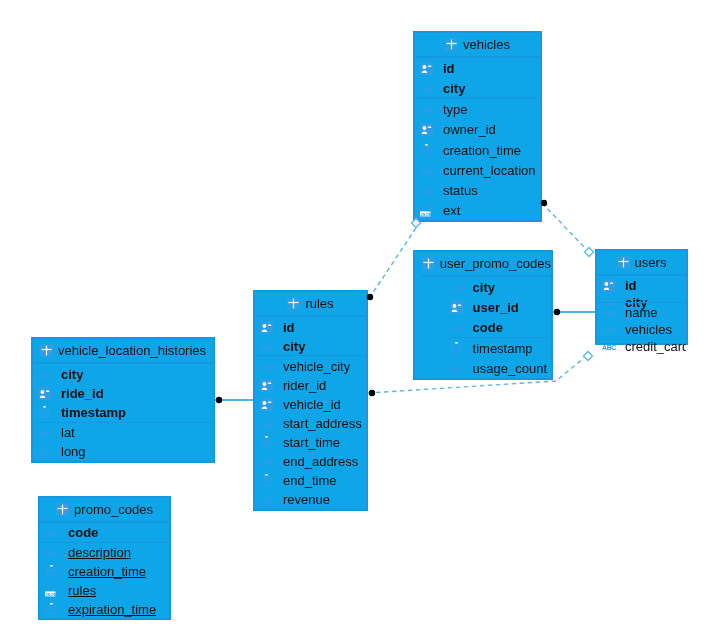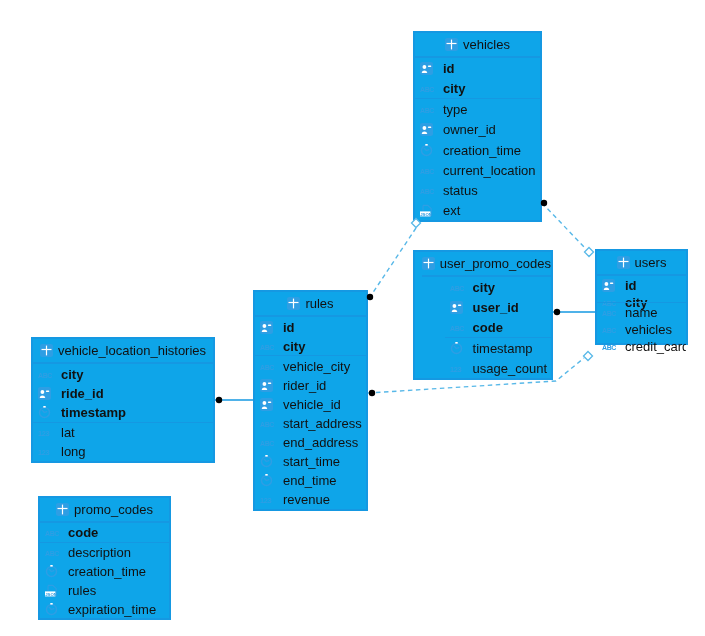--- a/index.html
+++ b/index.html
@@ -316,35 +316,35 @@
           <div class="erd-row">
             <span class="islot">
               <svg class="ticon" width="16" height="11" viewBox="0 0 16 11">
                 <text x="0" y="8.6" font-family="Liberation Sans, sans-serif" font-size="7" font-weight="bold" letter-spacing="-0.4" fill="#2e9ee4">ABC</text>
               </svg>
             </span>
             <span>start_address</span>
           </div>
           <div class="erd-row">
             <span class="islot">
+              <svg class="ticon" width="13" height="13" viewBox="0 0 13 13">
+                <circle cx="6.5" cy="6.5" r="5" fill="none" stroke="#2e9ee4" stroke-width="1.5"></circle>
+                <path d="M6.5 6.5 L4.1 4.2 M6.5 6.5 L8.8 5.7" stroke="#2e9ee4" stroke-width="1.3" stroke-linecap="round" fill="none"></path>
+                <rect x="5.3" y="0" width="2.4" height="1.6" fill="#fff"></rect>
+              </svg>
+            </span>
+            <span>start_time</span>
+          </div>
+          <div class="erd-row">
+            <span class="islot">
               <svg class="ticon" width="16" height="11" viewBox="0 0 16 11">
                 <text x="0" y="8.6" font-family="Liberation Sans, sans-serif" font-size="7" font-weight="bold" letter-spacing="-0.4" fill="#2e9ee4">ABC</text>
               </svg>
             </span>
             <span>end_address</span>
-          </div>
-          <div class="erd-row">
-            <span class="islot">
-              <svg class="ticon" width="13" height="13" viewBox="0 0 13 13">
-                <circle cx="6.5" cy="6.5" r="5" fill="none" stroke="#2e9ee4" stroke-width="1.5"></circle>
-                <path d="M6.5 6.5 L4.1 4.2 M6.5 6.5 L8.8 5.7" stroke="#2e9ee4" stroke-width="1.3" stroke-linecap="round" fill="none"></path>
-                <rect x="5.3" y="0" width="2.4" height="1.6" fill="#fff"></rect>
-              </svg>
-            </span>
-            <span>start_time</span>
           </div>
           <div class="erd-row">
             <span class="islot">
               <svg class="ticon" width="13" height="13" viewBox="0 0 13 13">
                 <circle cx="6.5" cy="6.5" r="5" fill="none" stroke="#2e9ee4" stroke-width="1.5"></circle>
                 <path d="M6.5 6.5 L4.1 4.2 M6.5 6.5 L8.8 5.7" stroke="#2e9ee4" stroke-width="1.3" stroke-linecap="round" fill="none"></path>
                 <rect x="5.3" y="0" width="2.4" height="1.6" fill="#fff"></rect>
               </svg>
             </span>
             <span>end_time</span>
@@ -434,21 +434,21 @@
         <div class="erd-section erd-keys" style="flex-grow: 1;">
           <div class="erd-row">
             <span class="islot">
               <svg class="ticon" width="16" height="11" viewBox="0 0 16 11">
                 <text x="0" y="8.6" font-family="Liberation Sans, sans-serif" font-size="7" font-weight="bold" letter-spacing="-0.4" fill="#2e9ee4">ABC</text>
               </svg>
             </span>
             <span>code</span>
           </div>
         </div>
-        <div class="erd-section cols" style="flex-grow: 4;">
+        <div class="erd-section cols" style="flex-grow: 4; text-decoration: underline;">
           <div class="erd-row">
             <span class="islot">
               <svg class="ticon" width="16" height="11" viewBox="0 0 16 11">
                 <text x="0" y="8.6" font-family="Liberation Sans, sans-serif" font-size="7" font-weight="bold" letter-spacing="-0.4" fill="#2e9ee4">ABC</text>
               </svg>
             </span>
             <span>description</span>
           </div>
           <div class="erd-row">
             <span class="islot">

